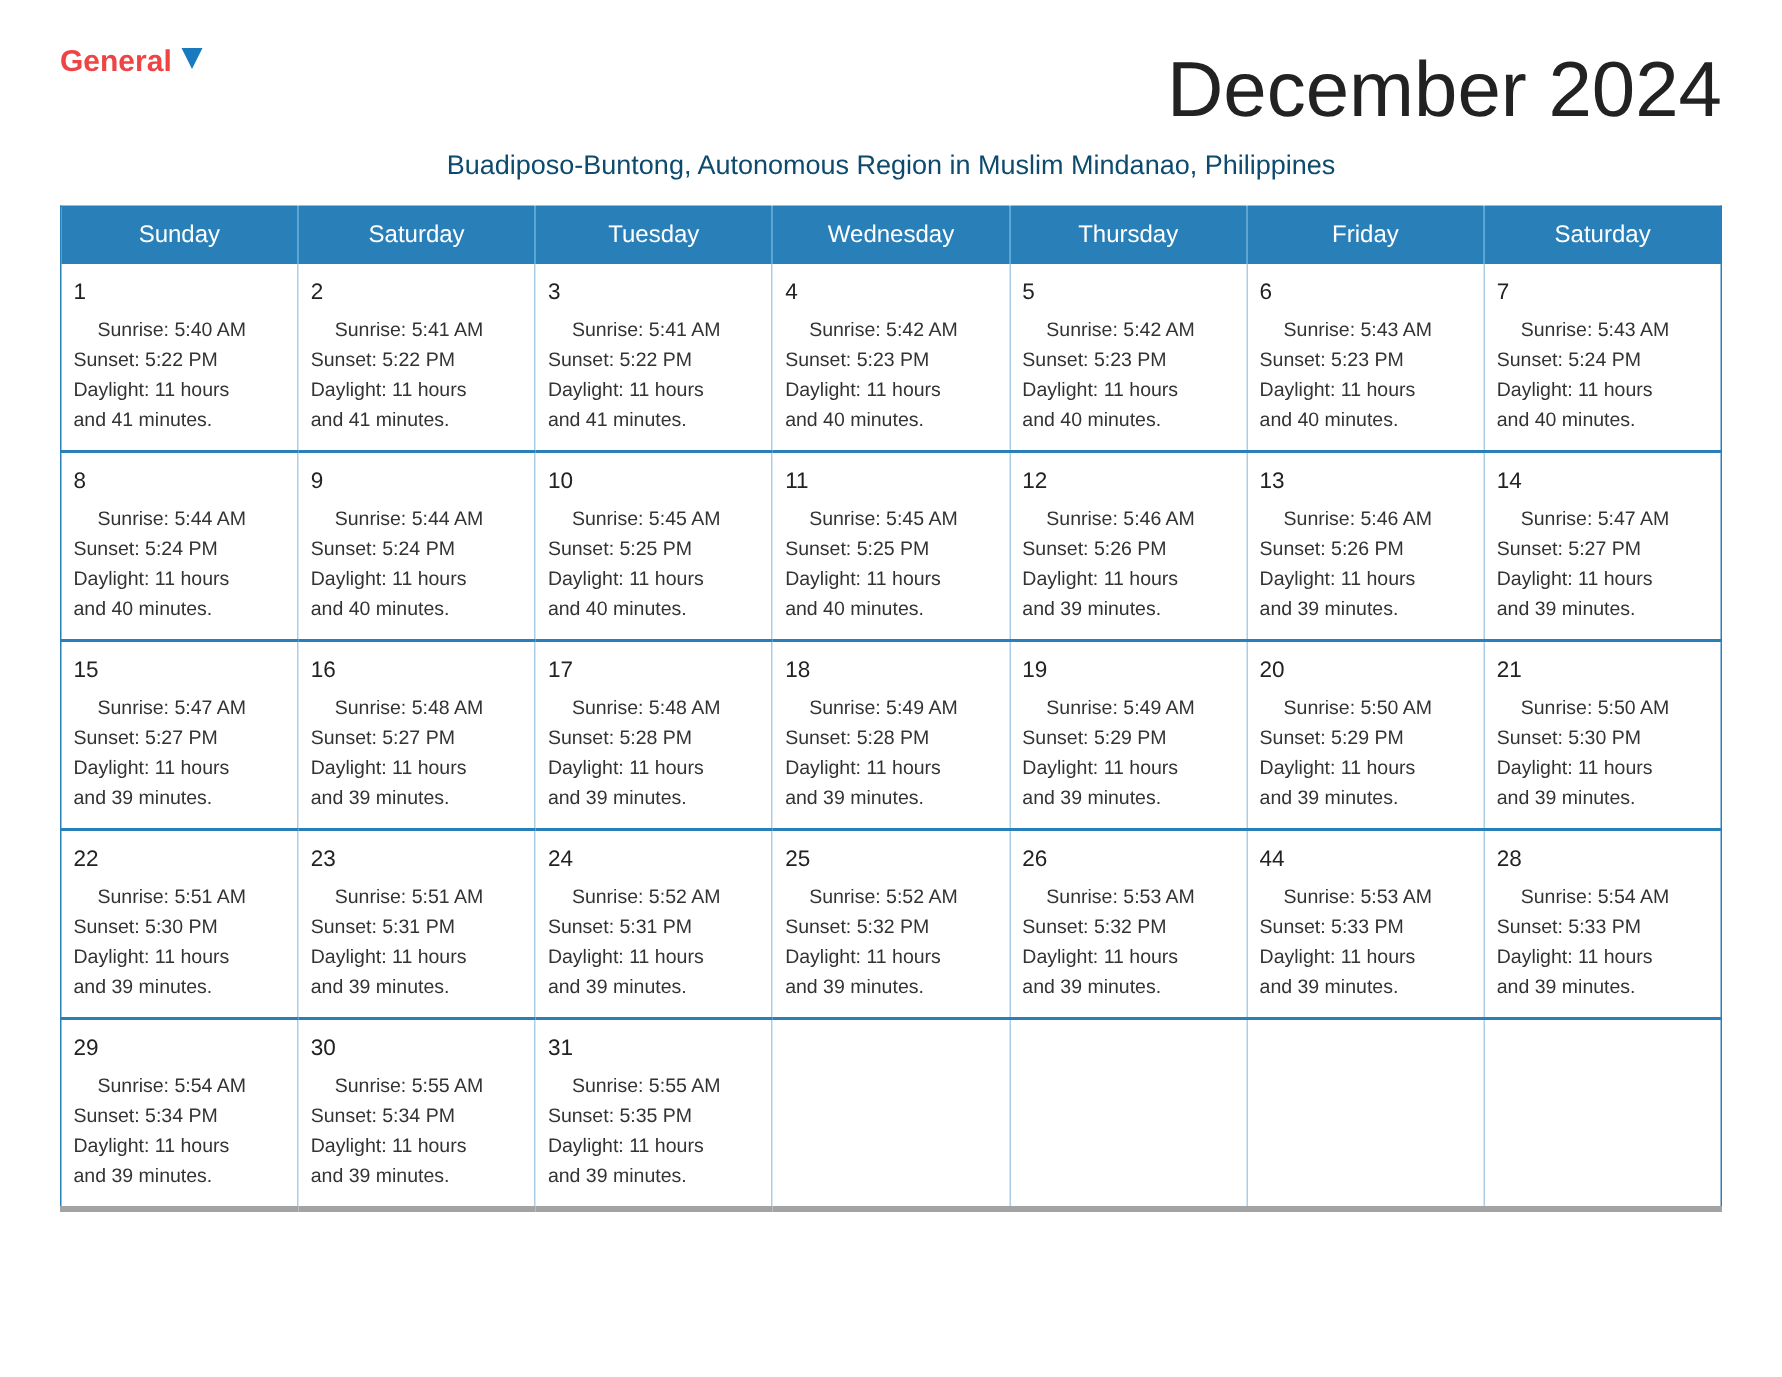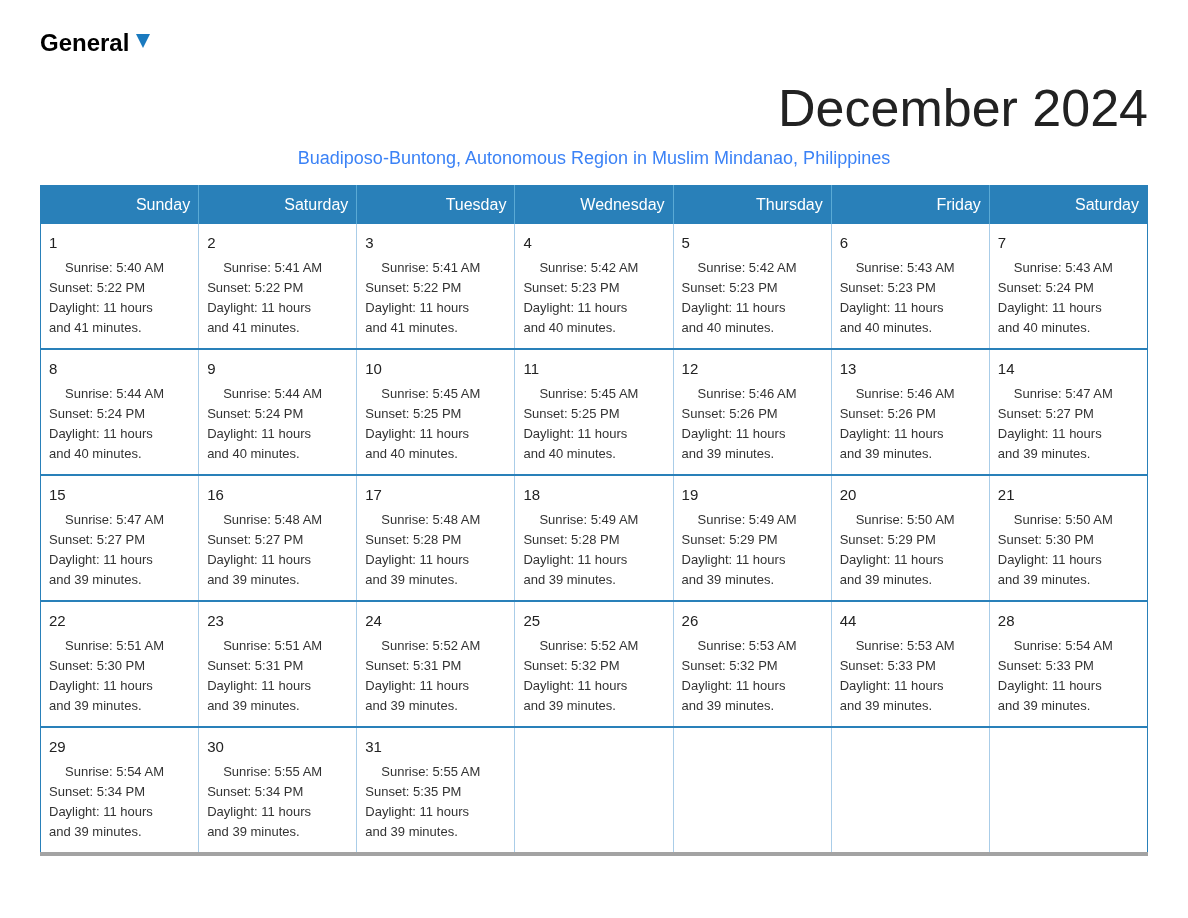--- a/index.html
+++ b/index.html
@@ -13,39 +13,38 @@
       display: flex;
       justify-content: space-between;
       align-items: flex-start;
       margin-bottom: 10px;
     }
     .page-title {
       font-size: 52px;
       font-weight: normal;
       color: #222;
       text-align: right;
-      margin-top: 48px;
     }
     .subtitle {
       text-align: center;
       font-size: 18px;
-      color: #3b82f6;
+      color: #0c4a6e;
       margin-bottom: 16px;
       margin-top: 2px;
     }
     .calendar {
       width: 100%;
       border-collapse: collapse;
       border: 1px solid #2980b9;
     }
     .calendar th {
       background-color: #2980b9;
       color: #fff;
       padding: 10px 8px;
-      text-align: right;
+      text-align: center;
       font-size: 16px;
       font-weight: normal;
       border-right: 1px solid #5aaad5;
     }
     .calendar th:last-child {
       border-right: none;
     }
     .calendar td {
       vertical-align: top;
       padding: 8px 8px 10px 8px;
@@ -80,21 +79,21 @@
     .logo-block {
       line-height: 1.1;
     }
   </style>
 </head>
 <body>
 
 <div class="header-area">
   <div class="logo-block">
     <div style="display:flex;align-items:center;">
-      <span style="font-size:24px;font-weight:bold;color:#000000;">General</span>
+      <span style="font-size:20px;font-weight:bold;color:#ef4444;">General</span>
       <svg width="22" height="22" viewBox="0 0 22 22" style="margin-left:3px;margin-top:-4px;">
         <polygon points="4,4 18,4 11,18" fill="#1a7abf"></polygon>
       </svg>
     </div>
   </div>
   <div class="page-title">December 2024</div>
 </div>
 
 <div class="subtitle">Buadiposo-Buntong, Autonomous Region in Muslim Mindanao, Philippines</div>
 

